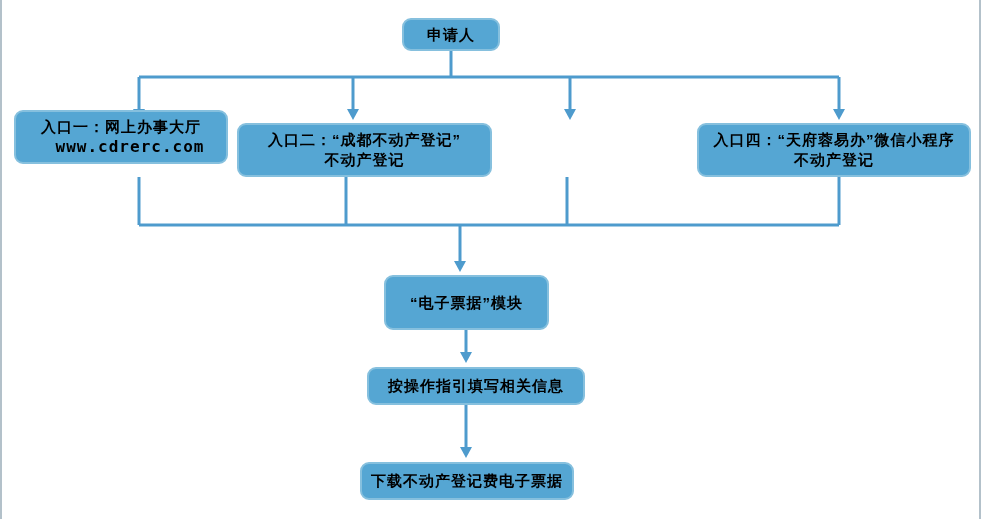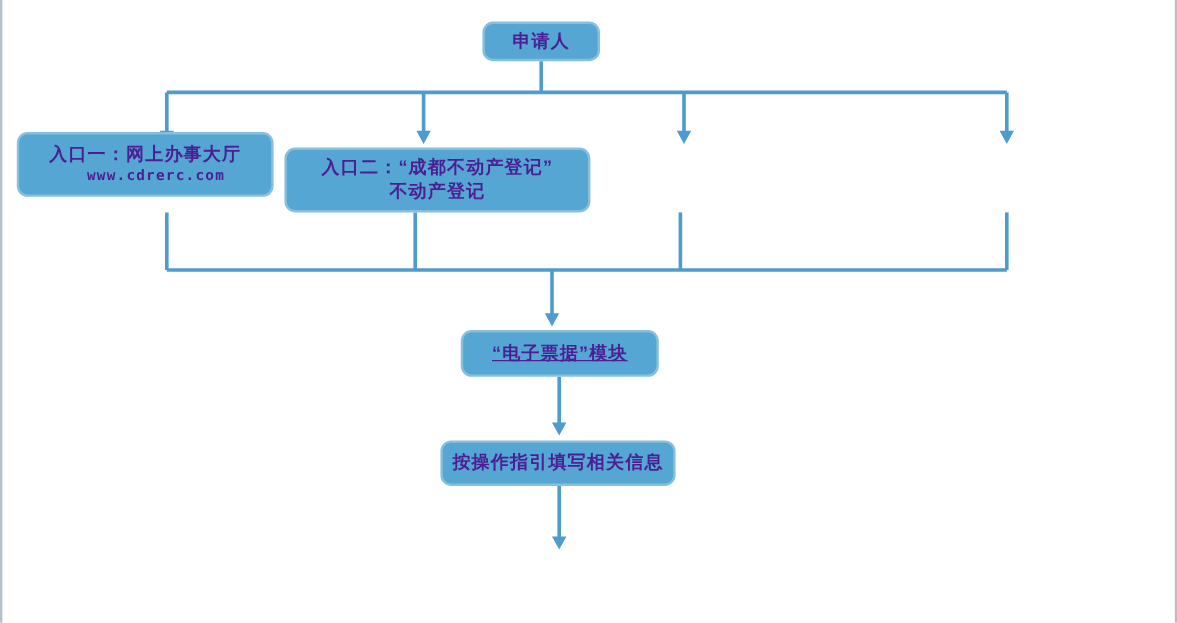--- a/index.html
+++ b/index.html
@@ -34,42 +34,42 @@
   .flow-arrowhead {
     fill: #4e9bcd;
     stroke: none;
   }
   .node {
     position: absolute;
     box-sizing: border-box;
     background: #55a6d3;
     border: 2px solid #86c0de;
     border-radius: 9px;
-    color: #4c1d95;
+    color: #000000;
     font-weight: bold;
     font-size: 15px;
     letter-spacing: 1px;
     display: flex;
     flex-direction: column;
     align-items: center;
     justify-content: center;
     text-align: center;
     line-height: 1.32;
   }
   .node-start   { left: 400px; top: 18px;  width: 98px;  height: 33px; }
   .node-entry-1 { left: 12px;  top: 110px; width: 214px; height: 54px; }
   .node-entry-2 { left: 235px; top: 123px; width: 255px; height: 54px; }
   .node-entry-3 { left: 467px; top: 123px; width: 220px; height: 54px; }
   .node-entry-4 { left: 695px; top: 123px; width: 274px; height: 54px; }
-  .node-step-1  { left: 382px; top: 275px; width: 165px; height: 39px; text-decoration: underline; }
-  .node-step-2  { left: 365px; top: 367px; width: 196px; height: 38px; }
+  .node-step-1  { left: 382px; top: 275px; width: 165px; height: 55px; }
+  .node-step-2  { left: 365px; top: 367px; width: 218px; height: 38px; }
   .node-step-3  { left: 358px; top: 462px; width: 214px; height: 38px; }
   .mono-line {
     font-family: "DejaVu Sans Mono", monospace;
-    font-size: 12px;
+    font-size: 16px;
     letter-spacing: 1px;
     margin-left: 18px;
   }
 </style>
 </head>
 <body>
 
 <div class="canvas">
 
   <svg class="connector-layer" viewBox="0 0 981 519" xmlns="http://www.w3.org/2000/svg">
@@ -107,23 +107,30 @@
     <span>入口一：网上办事大厅</span>
     <span class="mono-line">www.cdrerc.com</span>
   </div>
 
   <div class="node node-entry-2">
     <span>入口二：“成都不动产登记”</span>
     <span>不动产登记</span>
   </div>
 
 
+  <div class="node node-entry-4">
+    <span>入口四：“天府蓉易办”微信小程序</span>
+    <span>不动产登记</span>
+  </div>
 
   <div class="node node-step-1">
     <span>“电子票据”模块</span>
   </div>
 
   <div class="node node-step-2">
     <span>按操作指引填写相关信息</span>
   </div>
 
+  <div class="node node-step-3">
+    <span>下载不动产登记费电子票据</span>
+  </div>
 
 </div>
 
 </body></html>

